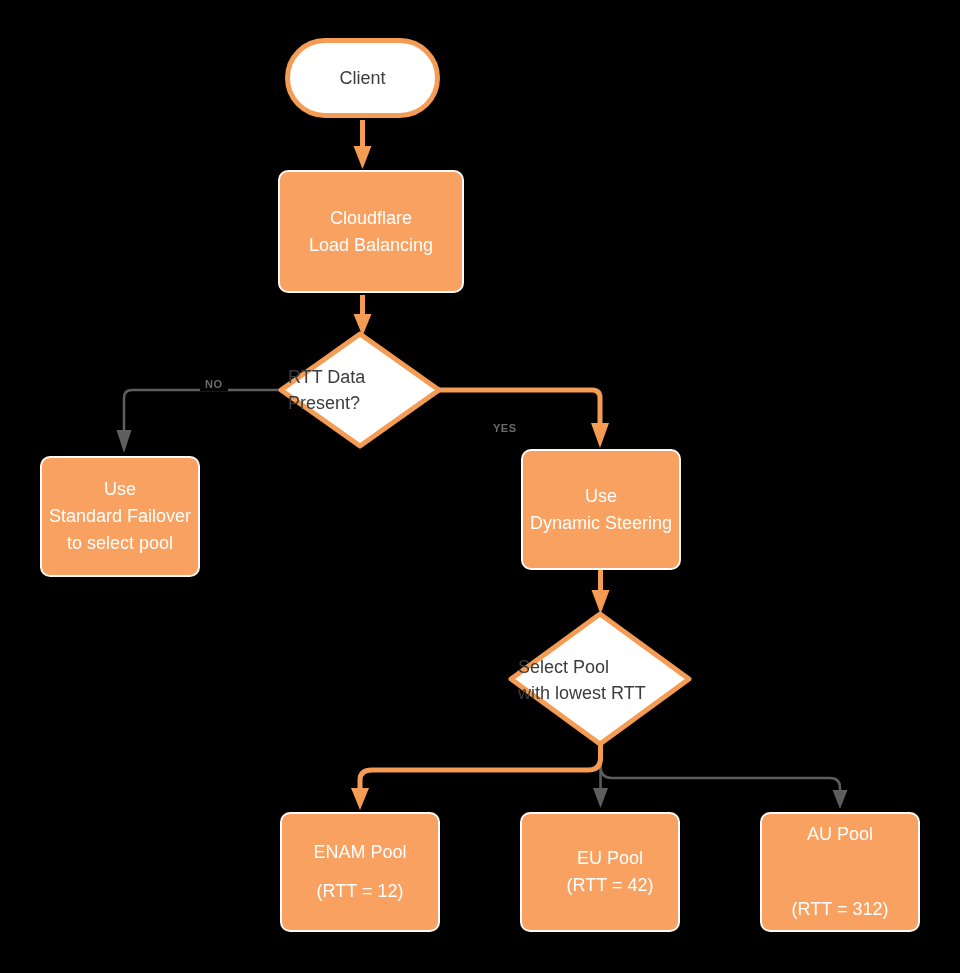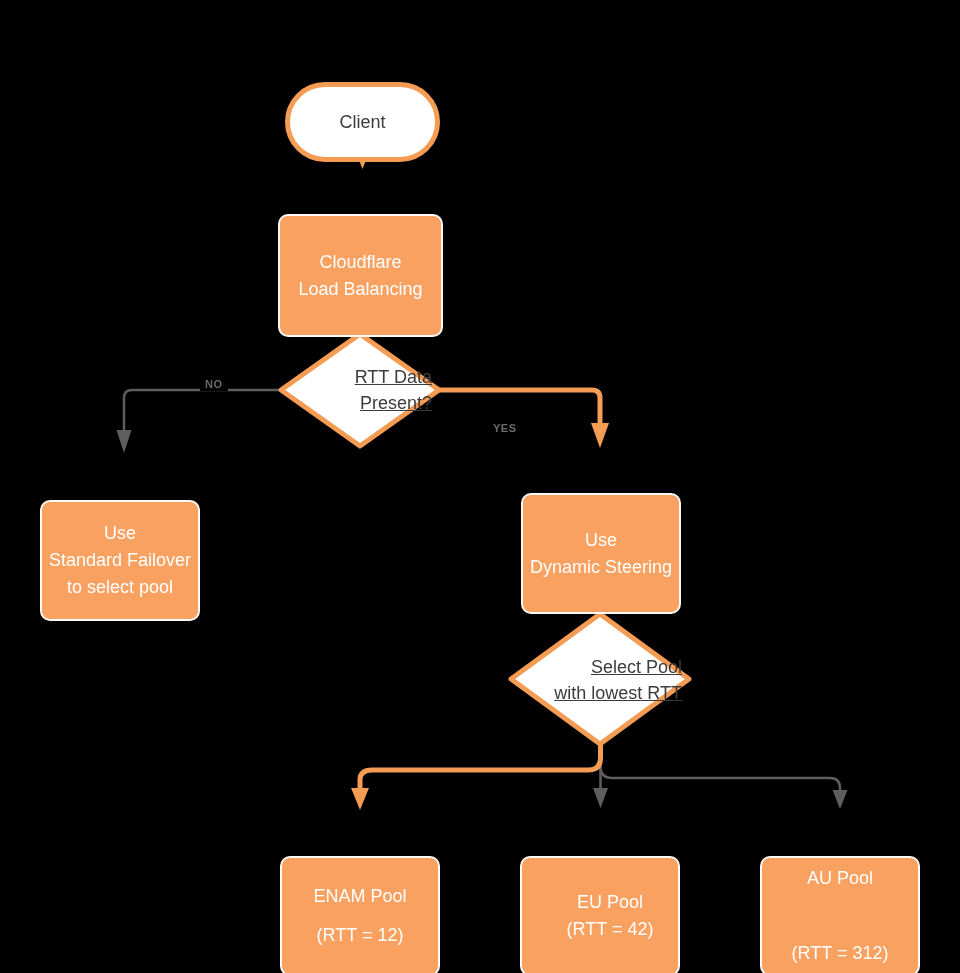--- a/index.html
+++ b/index.html
@@ -19,34 +19,34 @@
     overflow:hidden;
   }
   .edges{position:absolute;left:0;top:0;width:960px;height:973px;}
   .edge-orange{stroke:var(--orange-stroke);stroke-width:5;fill:none;}
   .edge-gray{stroke:var(--gray-stroke);stroke-width:2.5;fill:none;}
   .arrow-orange{fill:var(--orange-stroke);stroke:none;}
   .arrow-gray{fill:var(--gray-stroke);stroke:none;}
   .diamond-shape{fill:var(--white);stroke:var(--orange-stroke);stroke-width:5;stroke-linejoin:round;}
   .node{
     position:absolute;display:flex;flex-direction:column;align-items:center;justify-content:center;
-    text-align:center;font-size:18px;line-height:27px;margin-top:44px;
+    text-align:center;font-size:18px;line-height:27px;
   }
   .terminator{
     width:155px;height:80px;background:var(--white);
     border:5px solid var(--orange-stroke);border-radius:40px;
     color:var(--text-dark);
   }
   .process{
     background:var(--orange-fill);border:2px solid rgba(255,255,255,0.95);
     border-radius:10px;color:var(--white);
   }
   .diamond-label{
-    position:absolute;display:flex;flex-direction:column;align-items:flex-end;justify-content:center;
-    text-align:center;font-size:18px;line-height:26px;color:var(--text-dark);text-decoration:underline;
+    position:absolute;display:flex;flex-direction:column;align-items:flex-start;justify-content:center;
+    text-align:center;font-size:18px;line-height:26px;color:var(--text-dark);
   }
   .branch-label{
     position:absolute;background:var(--background);color:var(--label-gray);
     font-weight:bold;font-size:11px;letter-spacing:0.5px;padding:1px 5px;
   }
   .node b{font-weight:normal;}
 </style>
 </head>
 <body>
 
@@ -79,21 +79,21 @@
     <polygon class="arrow-orange" points="351,788 369,788 360,810"></polygon>
 
     <polygon class="diamond-shape" points="360,334 439,390 360,446 281,390"></polygon>
     <polygon class="diamond-shape" points="600,614 689,679 600,744 511,679"></polygon>
   </svg>
 
   <div class="node terminator" style="left:285px;top:38px;">
     <span>Client</span>
   </div>
 
-  <div class="node process" style="left:278px;top:170px;width:165px;height:123px;">
+  <div class="node process" style="left:278px;top:170px;width:186px;height:123px;">
     <span>Cloudflare</span>
     <span>Load Balancing</span>
   </div>
 
   <div class="diamond-label" style="left:288px;top:346px;width:144px;height:88px;">
     <span>RTT Data</span>
     <span>Present?</span>
   </div>
 
   <div class="branch-label" style="left:200px;top:377px;">NO</div>

